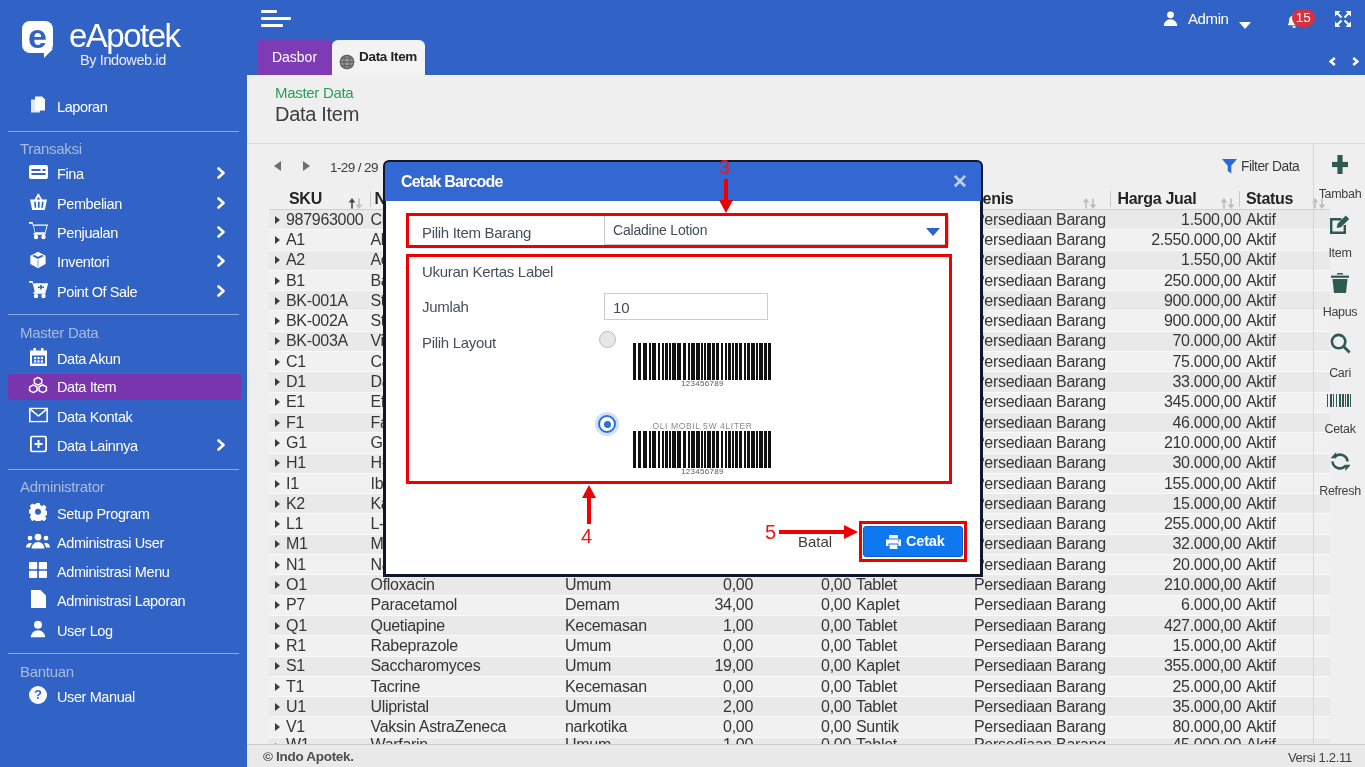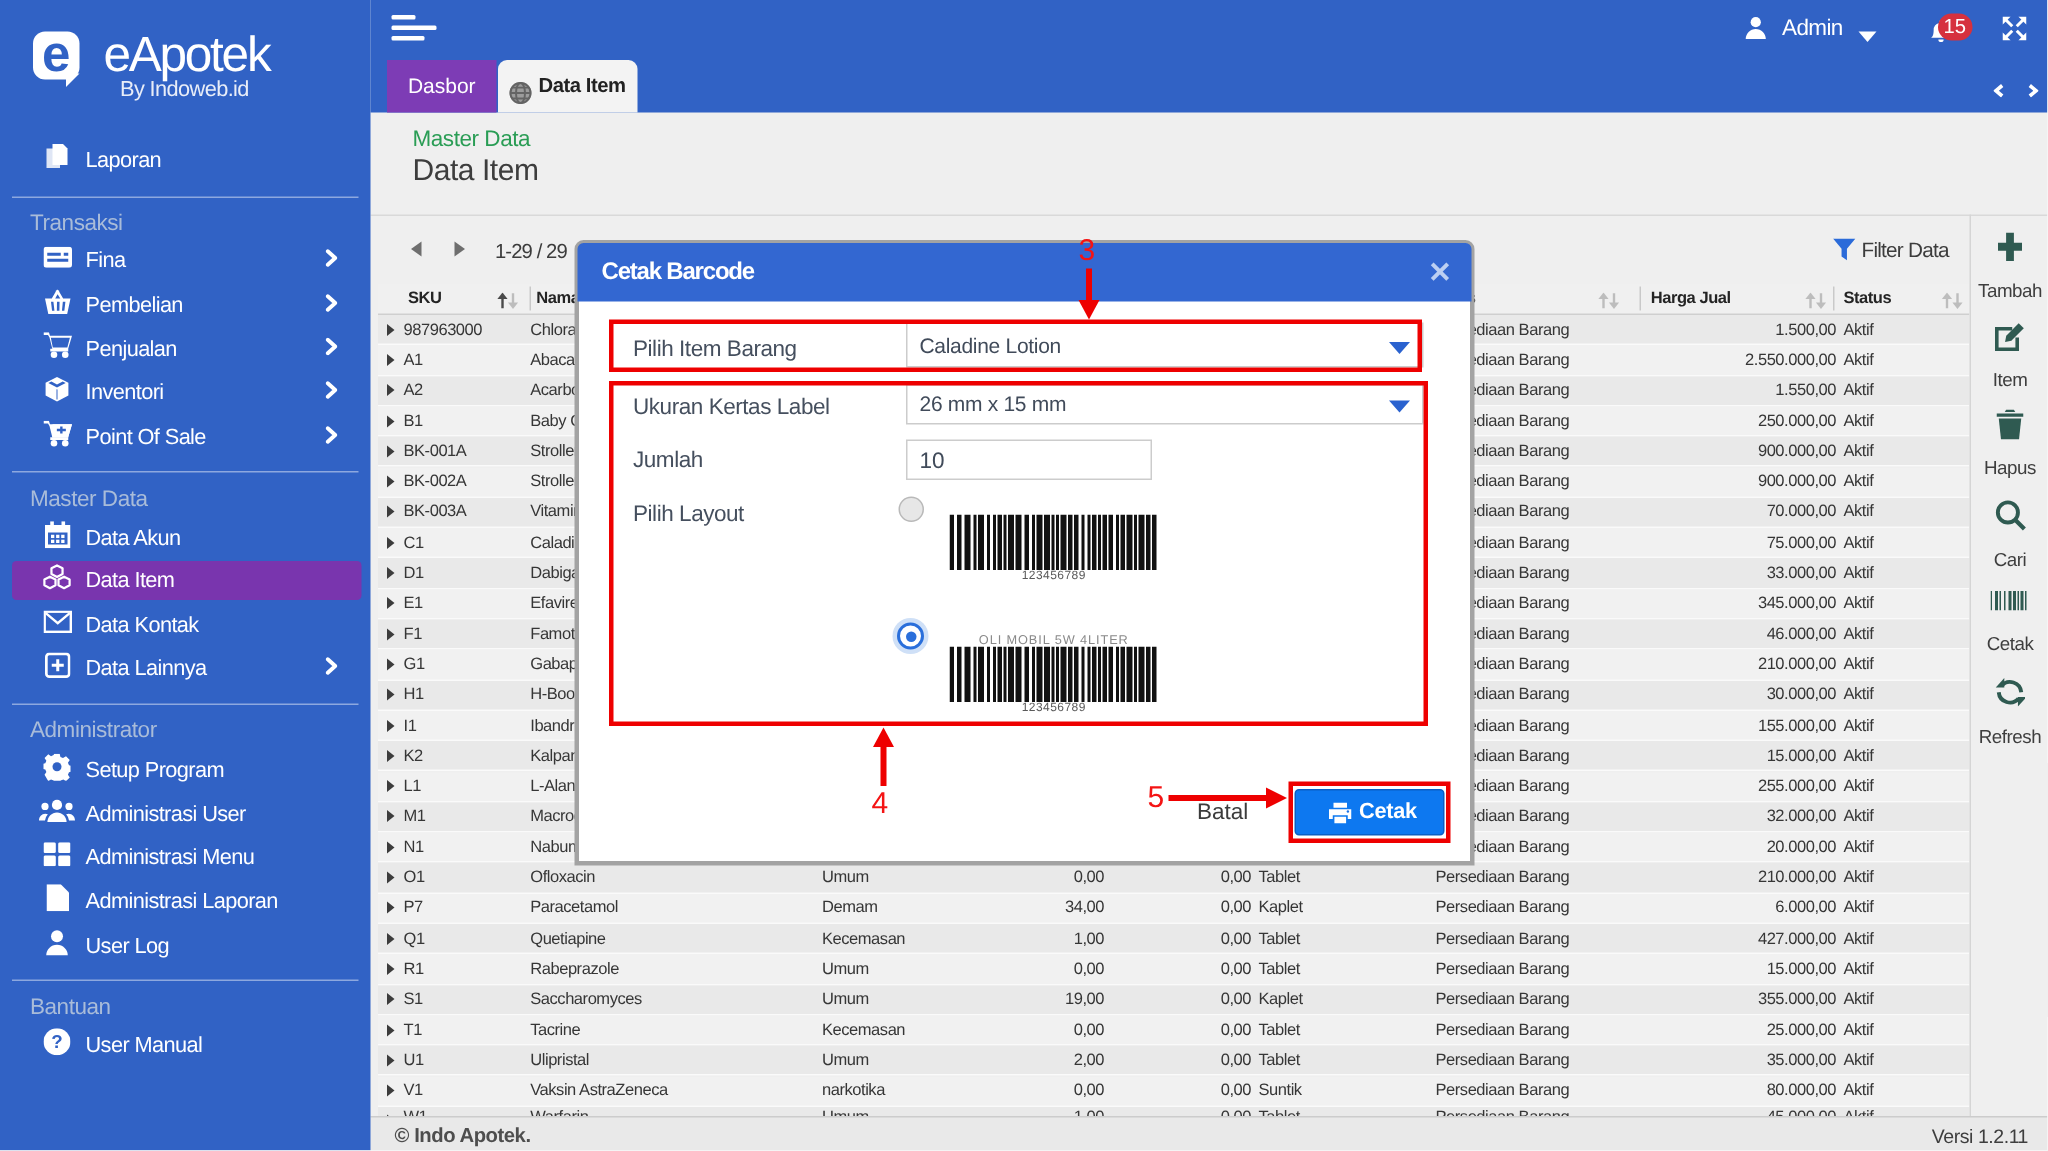--- a/index.html
+++ b/index.html
@@ -36,41 +36,41 @@
 #paneltop { position:absolute; left:247px; right:0; top:143px; height:1px; background:#d9d9d9; }
 
 
 .pgtri { position:absolute; width:0; height:0; top:160px; }
 #pg-l { left:274px; top:161px; border-top:5px solid transparent; border-bottom:5px solid transparent; border-right:7px solid #6e6e6e; }
 #pg-r { left:303px; top:161px; border-top:5px solid transparent; border-bottom:5px solid transparent; border-left:7px solid #6e6e6e; }
 #pgtext { position:absolute; left:330px; top:160px; font-size:13.5px; color:#3c3c3c; letter-spacing:-0.6px; }
 #filter { position:absolute; top:159px; font-size:13.8px; color:#3c3c3c; letter-spacing:-0.5px; }
 
 
-#tablewrap { position:absolute; left:252px; top:189px; width:1061px; height:555px; overflow:hidden; font-size:11px; color:#363636; }
+#tablewrap { position:absolute; left:269px; top:189px; width:1061px; height:555px; overflow:hidden; font-size:16px; color:#363636; }
 .trow { position:absolute; left:0; width:1061px; height:20.3px; border-bottom:1px solid #fafafa; }
 .trow.odd { background:#e9e9e9; }
 .trow.last .tcell { top:38%; }
 .trow.even { background:#f1f1f1; }
 .tcell { position:absolute; top:50%; transform:translateY(-50%); white-space:nowrap; letter-spacing:-0.3px; }
 .thead { position:absolute; left:0; top:0; width:1061px; height:21px; background:#f0f0f0; border-bottom:1px solid #cfcfcf; font-weight:bold; color:#242424; }
 .mark { position:absolute; left:6px; top:50%; margin-top:-4px; width:0; height:0; border-left:5px solid #3c3c3c; border-top:4px solid transparent; border-bottom:4px solid transparent; }
 .vline { position:absolute; top:2px; bottom:2px; width:1px; background:#c9c9c9; }
 
 
 #actionbar { position:absolute; left:1313px; top:143px; width:52px; bottom:23px; border-left:1px solid #d5d5d5; }
 .act { position:absolute; left:0; width:52px; text-align:center; color:#3e3e3e; font-size:12.5px; letter-spacing:-0.3px; }
 
 
 #footer { position:absolute; left:247px; right:0; bottom:0; height:23px; background:#e9e9e9; border-top:1px solid #cccccc; }
 #footer .l { position:absolute; left:16px; top:4px; font-weight:bold; color:#4e4e4e; font-size:13.5px; letter-spacing:-0.3px; }
 #footer .r { position:absolute; right:13px; top:5px; color:#3e3e3e; font-size:13px; letter-spacing:-0.3px; }
 
 
-#modal { position:absolute; left:383px; top:160px; width:600px; height:417px; background:#fff; border:3px solid #a3a3a3; border-radius:6px 6px 0 0; z-index:10; }
+#modal { position:absolute; left:383px; top:160px; width:600px; height:417px; background:#fff; border:3px solid #0f172a; border-radius:6px 6px 0 0; z-index:10; }
 #mhead { position:absolute; left:-1px; top:-1px; right:-1px; height:39px; background:#3367d1; border-radius:4px 4px 0 0; }
 #mtitle { position:absolute; left:16px; top:11px; color:#fff; font-size:16px; font-weight:bold; letter-spacing:-0.8px; }
 #mclose { position:absolute; right:13px; top:8px; color:#bccff2; font-size:19px; font-weight:bold; }
 .mlabel { position:absolute; left:36px; color:#454f5e; font-size:15px; letter-spacing:-0.3px; }
 .msel { position:absolute; left:218px; width:345px; height:30px; border:1px solid #cccccc; background:#fff; }
 .msel .stxt { position:absolute; left:8px; top:6px; font-size:14px; color:#414b5a; letter-spacing:-0.2px; }
 .scaret { position:absolute; right:8px; top:12px; width:0; height:0; border-left:7px solid transparent; border-right:7px solid transparent; border-top:8px solid #2a62cf; }
 #minput { position:absolute; left:218px; top:130px; width:164px; height:27px; border:1px solid #cccccc; background:#fff; }
 #minput span { position:absolute; left:8px; top:5px; font-size:15px; color:#414b5a; }
 
@@ -744,24 +744,20 @@
     <div id="mhead">
         <span id="mtitle">Cetak Barcode</span>
         <span id="mclose">✕</span>
       </div>
     <span class="mlabel" style="top:61px;">Pilih Item Barang</span>
     <div class="msel" style="top:52px;">
         <span class="stxt">Caladine Lotion</span>
         <span class="scaret"></span>
       </div>
     <span class="mlabel" style="top:100px;">Ukuran Kertas Label</span>
-    <div class="msel" style="top:93px;height:27px;">
-        <span class="stxt" style="top:4px;">26 mm x 15 mm</span>
-        <span class="scaret" style="top:10px;"></span>
-      </div>
     <span class="mlabel" style="top:135px;">Jumlah</span>
     <div id="minput">
         <span>10</span>
       </div>
     <span class="mlabel" style="top:171px;">Pilih Layout</span>
     <div class="abs" style="left:213px;top:168px;width:17px;height:17px;border-radius:50%;background:#e7e7e7;border:1px solid #b9b9b9;"></div>
     <div class="abs" style="left:247px;top:180px;"><svg width="139" height="37" viewBox="0 0 139 37">
           <g fill="#111">
             <rect x="0" y="0" width="3" height="37"></rect>
             <rect x="5" y="0" width="3" height="37"></rect>

